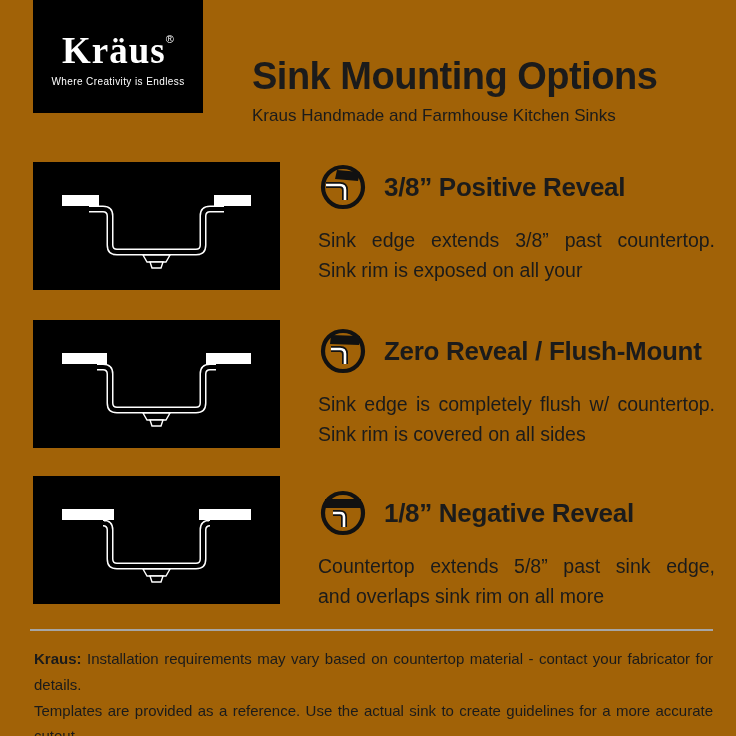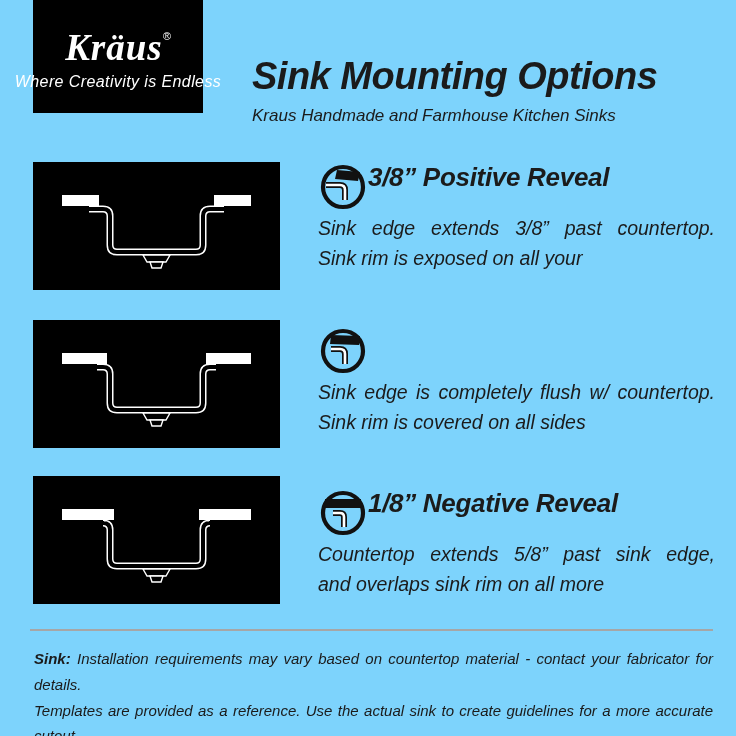--- a/index.html
+++ b/index.html
@@ -1,54 +1,54 @@
 <!DOCTYPE html>
 <html><head>
 <meta charset="utf-8">
 <style>
   * { margin: 0; padding: 0; box-sizing: border-box; }
   html, body { width: 736px; height: 736px; background: #ffffff; overflow: hidden; }
   body { font-family: "Liberation Sans", sans-serif; color: #1b1b1b; }
-  .canvas { position: relative; width: 736px; height: 736px; background: #7dd3fc; font-style: italic; }
+  .canvas { position: relative; width: 736px; height: 736px; background: #a16207; }
 
   
   .logo-box {
     position: absolute; left: 33px; top: 0; width: 170px; height: 113px;
     background: #000; color: #fff;
     display: flex; flex-direction: column; align-items: center; justify-content: center;
     padding-top: 6px;
   }
   .brand-row { line-height: 1; white-space: nowrap; }
   .logo-wordmark {
     font-family: "Liberation Serif", serif; font-weight: bold;
     font-size: 37px; letter-spacing: 1px;
   }
   .logo-reg { font-size: 11px; vertical-align: 20px; font-family: "Liberation Sans", sans-serif; }
-  .logo-tagline { font-size: 16px; letter-spacing: 0.4px; margin-top: 7px; white-space: nowrap; }
+  .logo-tagline { font-size: 10px; letter-spacing: 0.4px; margin-top: 7px; white-space: nowrap; }
 
   
   .title-block { position: absolute; left: 252px; top: 24px; width: 470px; margin-top: 32px; }
   .page-title { font-size: 38px; font-weight: bold; letter-spacing: -0.5px; line-height: 1.1; color: #1b1b1b; }
   .page-subtitle { font-size: 17px; margin-top: 8px; color: #1b1b1b; }
 
   
   .diagram { position: absolute; left: 33px; width: 247px; height: 128px; background: #000; display: block; }
   .diagram-1 { top: 162px; }
   .diagram-2 { top: 320px; }
   .diagram-3 { top: 476px; }
 
   
   .section-text { position: absolute; left: 318px; width: 397px; }
   .section-1 { top: 162px; }
   .section-2 { top: 326px; }
   .section-3 { top: 488px; }
-  .heading-row { display: flex; align-items: flex-start; gap: 0; }
+  .heading-row { display: flex; align-items: center; gap: 16px; }
   .mount-icon { width: 50px; height: 50px; flex: 0 0 50px; display: block; }
   .section-heading { font-size: 26px; font-weight: bold; white-space: nowrap; letter-spacing: -0.3px; }
-  .desc { margin-top: 1px; font-size: 19.5px; line-height: 1.55; }
+  .desc { margin-top: 13px; font-size: 19.5px; line-height: 1.55; }
   .justify-line { text-align: justify; text-align-last: justify; }
 
   
   .divider { position: absolute; left: 30px; top: 629px; width: 683px; height: 2px; background: #a6a6a6; }
   .note { position: absolute; left: 34px; top: 646px; width: 679px; font-size: 15px; line-height: 1.72; }
   .note-line { text-align: justify; text-align-last: justify; }
   .note-label { font-weight: bold; }
 </style>
 </head>
 <body>
@@ -114,20 +114,21 @@
   </div>
 
   <div class="section-text section-2">
     <div class="heading-row">
       <svg class="mount-icon" viewBox="0 0 50 50">
         <circle cx="25" cy="25" r="20" fill="none" stroke="#111" stroke-width="4.2"></circle>
         <path d="M 13 23 L 22 23 Q 27 23 27 28 L 27 38" fill="none" stroke="#111" stroke-width="6"></path>
         <path d="M 13 23 L 22 23 Q 27 23 27 28 L 27 38" fill="none" stroke="#fff" stroke-width="2.6"></path>
         <polygon points="13,9 42,10 41,19 12,18" fill="#111"></polygon>
       </svg>
+      <div class="section-heading">Zero Reveal / Flush-Mount</div>
     </div>
     <div class="desc">
       <div class="justify-line">Sink edge is completely flush w/ countertop.</div>
       <div>Sink rim is covered on all sides</div>
     </div>
   </div>
 
   <div class="section-text section-3">
     <div class="heading-row">
       <svg class="mount-icon" viewBox="0 0 50 50">
@@ -140,17 +141,17 @@
     </div>
     <div class="desc">
       <div class="justify-line">Countertop extends 5/8” past sink edge,</div>
       <div>and overlaps sink rim on all more</div>
     </div>
   </div>
 
   <div class="divider"></div>
 
   <div class="note">
-    <div class="note-line"><span class="note-label">Sink:</span> <span>Installation requirements may vary based on countertop material - contact your fabricator for details.</span></div>
+    <div class="note-line"><span class="note-label">Kraus:</span> <span>Installation requirements may vary based on countertop material - contact your fabricator for details.</span></div>
     <div class="note-line">Templates are provided as a reference. Use the actual sink to create guidelines for a more accurate cutout.</div>
   </div>
 
 </div>
 
 </body></html>

